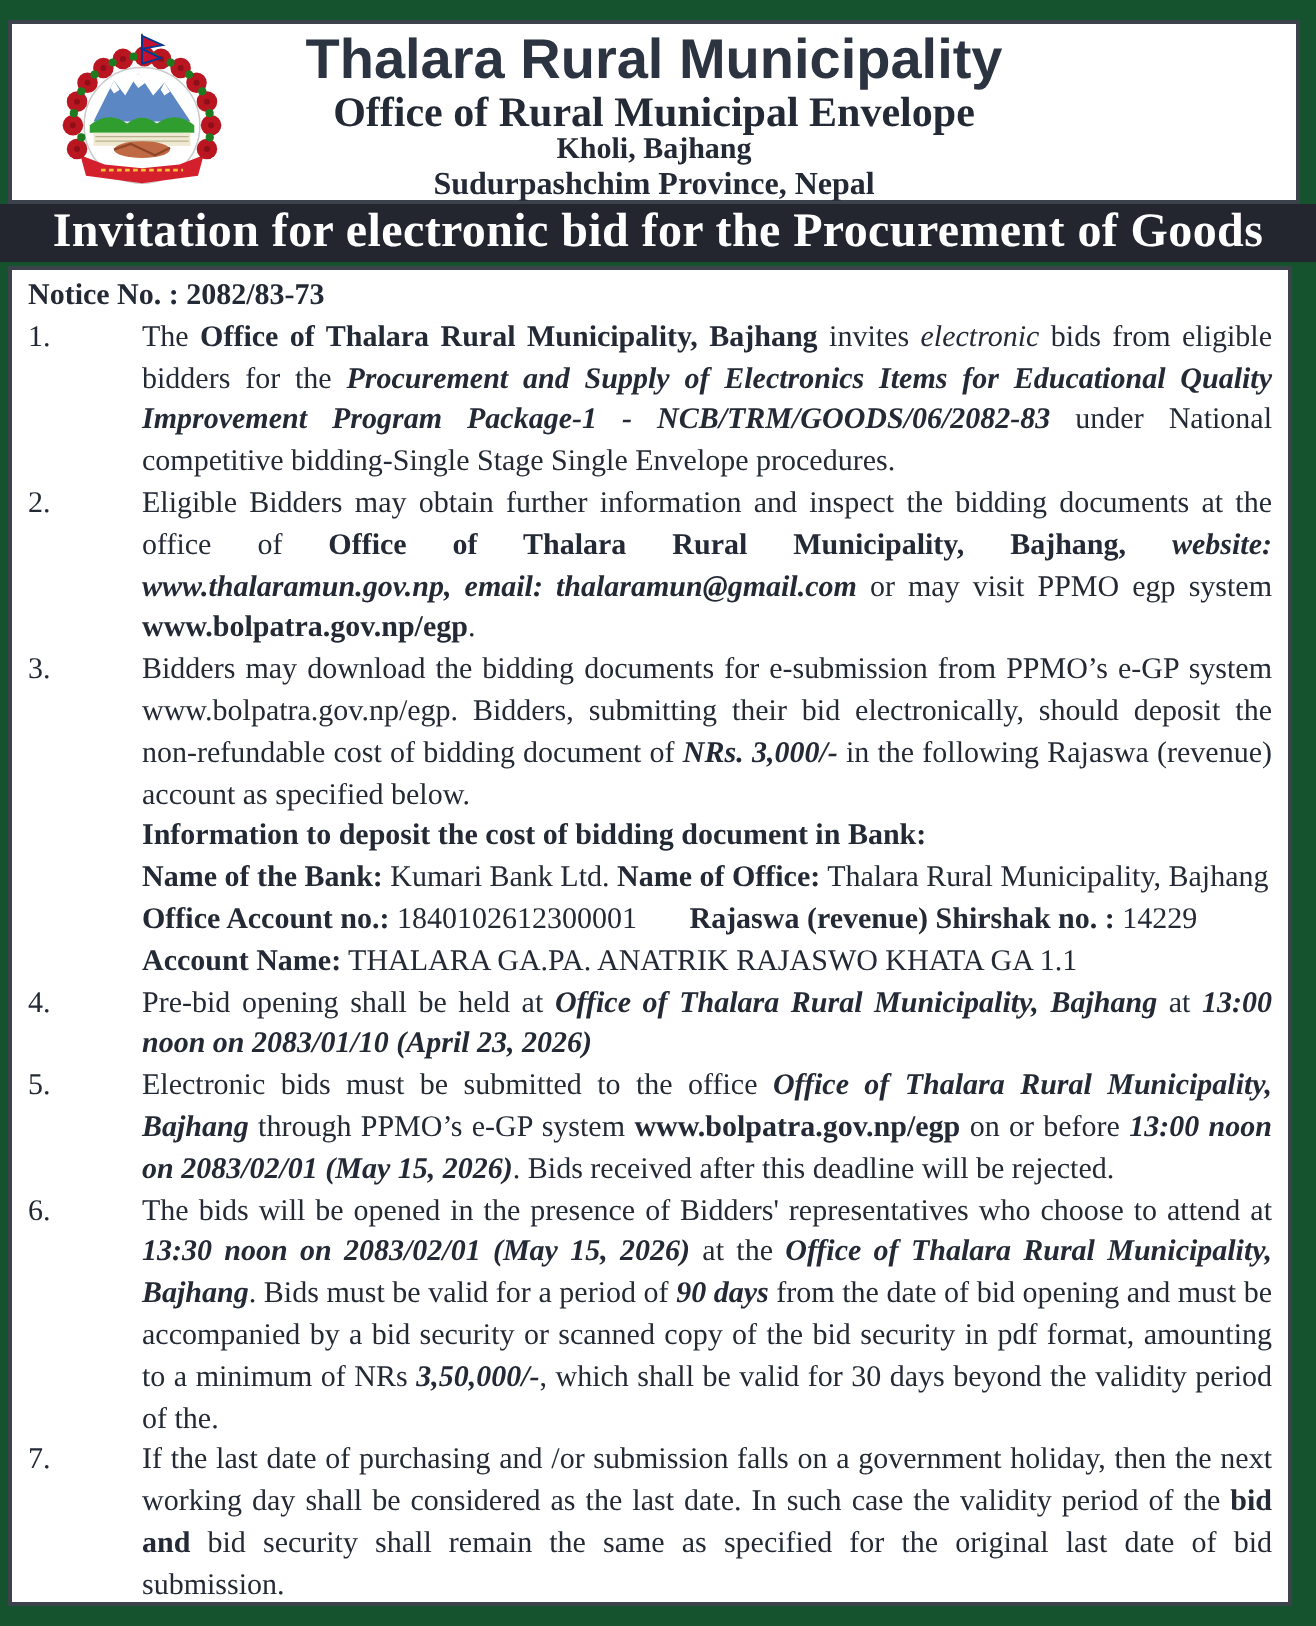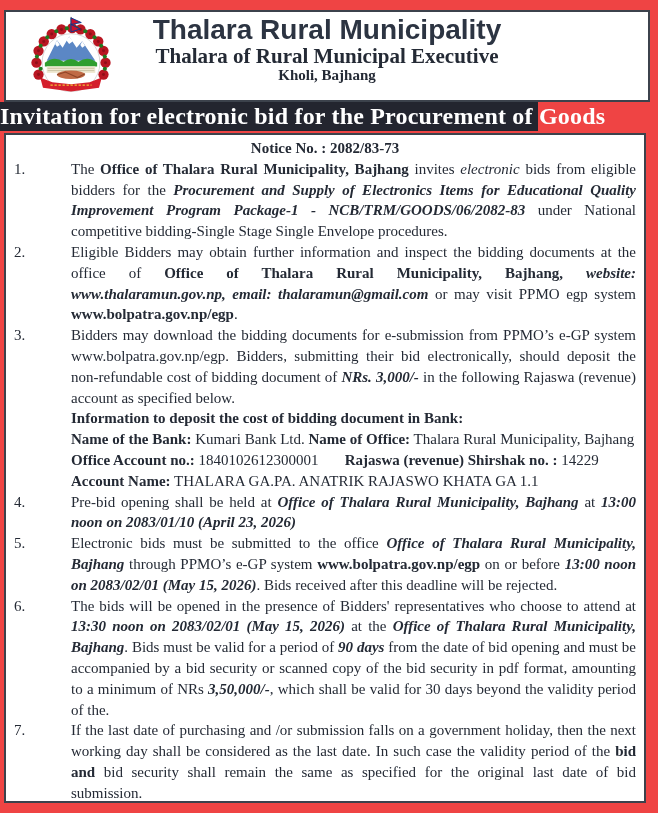--- a/index.html
+++ b/index.html
@@ -1,20 +1,20 @@
 <!DOCTYPE html>
 <html><head>
 <meta charset="utf-8">
 <style>
   html,body{margin:0;padding:0;background:#ffffff;}
   .page{
     position:relative;
     width:658px;height:813px;
     overflow:hidden;
-    background:#ef4444;
+    background:#14532d;
     font-family:"Liberation Serif", serif;
     color:#242a35;
   }
   
   .header-box{
     position:absolute;left:4px;top:10px;width:642px;height:88px;
     border:2px solid #3c424c;
     background:#ffffff;
   }
   .logo{
@@ -28,55 +28,56 @@
   }
   .hdr-title{
     font-family:"Liberation Sans", sans-serif;
     font-weight:bold;font-size:28px;line-height:31px;color:#2c3442;
   }
   .hdr-subtitle{font-weight:bold;font-size:21px;line-height:22px;color:#242a35;}
   .hdr-addr1{font-weight:bold;font-size:15px;line-height:17px;color:#242a35;}
   .hdr-addr2{font-weight:bold;font-size:16px;line-height:17px;color:#242a35;}
   
   .banner{
-    position:absolute;left:0;top:102px;width:538px;height:29px;
+    position:absolute;left:0;top:102px;width:658px;height:29px;
     background:#23252f;color:#ffffff;
     font-weight:bold;font-size:24px;line-height:29px;
     text-align:center;letter-spacing:0.2px;
     white-space:nowrap;
   }
   
   .content-box{
     position:absolute;left:4px;top:133px;width:642px;height:670px;
     border:2px solid #3c424c;
     background:#ffffff;
     padding:3px 8px 0 8px;
     box-sizing:border-box;
     font-size:15px;line-height:20.8px;
   }
   .notice-line{
-    text-align:center;font-weight:bold;
+    font-weight:bold;
   }
   .items{margin-top:0;}
   .item{display:flex;align-items:flex-start;}
   .item .num{width:27px;flex:0 0 27px;}
   .item .txt{flex:1 1 auto;text-align:justify;margin-left:30px;}
   .b{font-weight:bold;}
   .i{font-style:italic;}
 </style>
 </head>
 <body>
 
 <div class="page">
 
   <div class="header-box">
     <div class="header-text">
       <div class="hdr-title">Thalara Rural Municipality</div>
-      <div class="hdr-subtitle">Thalara of Rural Municipal Executive</div>
+      <div class="hdr-subtitle">Office of Rural Municipal Envelope</div>
       <div class="hdr-addr1">Kholi, Bajhang</div>
+      <div class="hdr-addr2">Sudurpashchim Province, Nepal</div>
     </div>
     <div class="logo">
       <svg viewBox="0 0 100 90" width="98" height="84" aria-hidden="true">
 
         <circle cx="50" cy="50" r="31" fill="#ffffff" stroke="#c9c9c9" stroke-width="0.8"></circle>
 
         <polygon points="24,48 35,26 41,34 48,22 56,34 62,27 76,48" fill="#5b87c5"></polygon>
         <polygon points="45,26 48,22 52,27 48,30" fill="#ffffff"></polygon>
         <polygon points="33,30 35,26 38,31 35,33" fill="#ffffff"></polygon>
         <polygon points="60,31 62,27 65,32 62,34" fill="#ffffff"></polygon>

